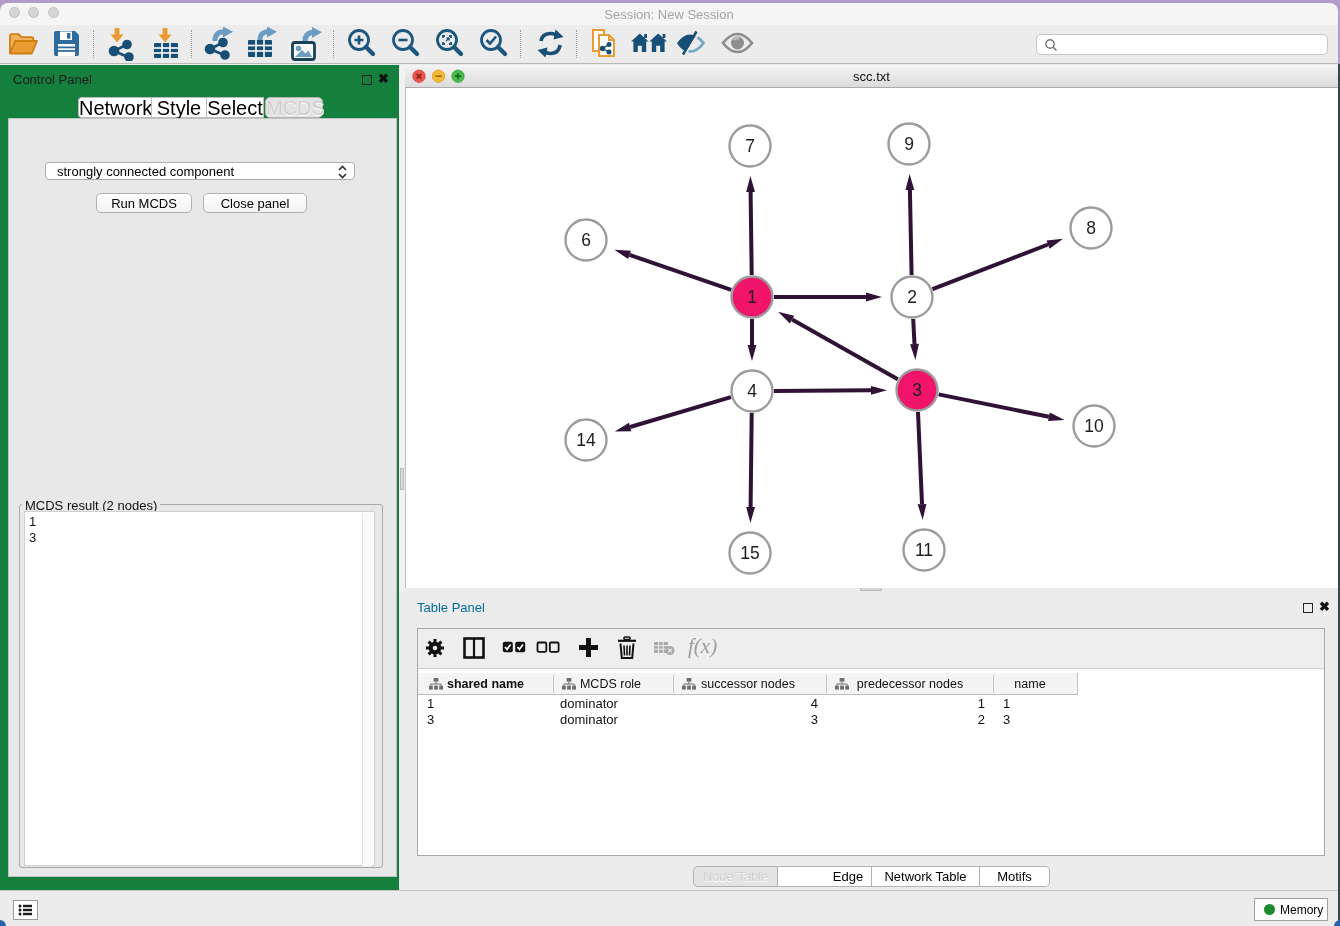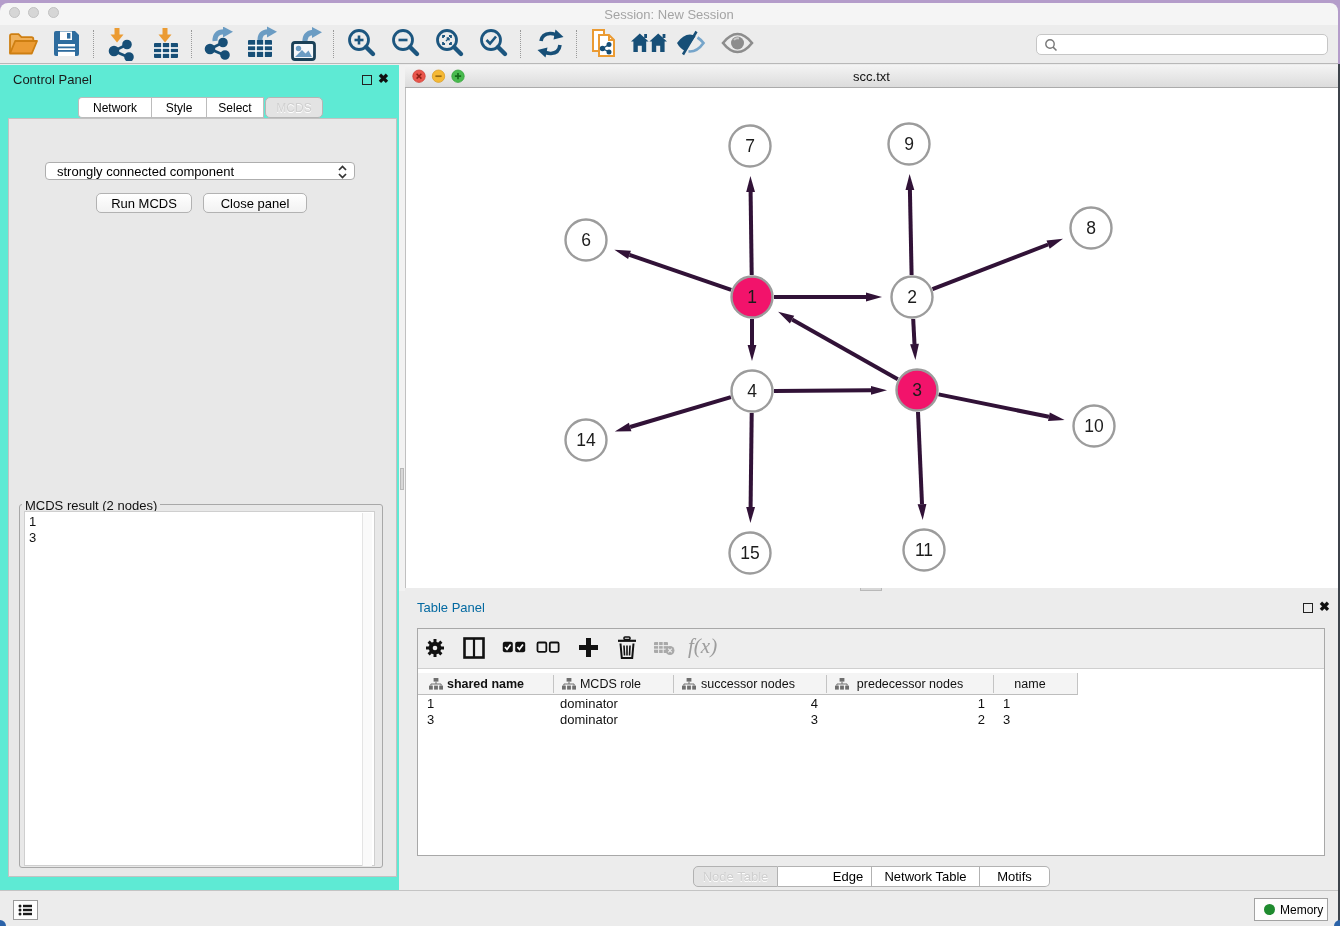--- a/index.html
+++ b/index.html
@@ -8,25 +8,25 @@
 .abs { position:absolute; }
 #topstrip { left:0; top:0; width:1340px; height:3px; background:#b49cca; }
 #rightstrip { right:0; top:64px; width:2px; height:862px; background:#3d434b; }
 #titlebar { left:0; top:3px; width:1338px; height:22px; background:#f5f5f5; border-radius:8px 8px 0 0; }
 #titlebar .dot { position:absolute; top:4px; width:11px; height:11px; border-radius:50%; background:#d6d6d6; border:1px solid #c2c2c2; }
 #title { width:100%; text-align:center; top:4px; font-size:13px; color:#a4a4a4; }
 #toolbar { left:0; top:25px; width:1338px; height:39px; background:#ececec; border-bottom:1px solid #b8b8b8; }
 .tsep { position:absolute; top:5px; height:28px; border-left:1px dotted #9a9a9a; }
 #searchbox { left:1036px; top:9px; width:292px; height:21px; background:#fff; border:1px solid #c6c6c6; border-radius:5px; }
 
-#cpanel { left:0; top:65px; width:399px; height:825px; background:#5eead4; }
+#cpanel { left:0; top:65px; width:399px; height:825px; background:#15803d; }
 #cp-title { left:13px; top:7px; font-size:13px; color:#1a1a1a; }
 .winbtn-sq { position:absolute; width:10px; height:10px; border:1.6px solid #222; }
 .winbtn-x { position:absolute; font-size:13px; font-weight:bold; color:#111; }
-.tabrow { position:absolute; font-size:12px; }
+.tabrow { position:absolute; font-size:20px; }
 .tab { position:absolute; top:0; height:21px; background:#fff; border:1px solid #bcbcbc; border-right:none; color:#000; text-align:center; line-height:20px; }
 .tabsel { background:#e3e3e3; color:#cfcfcf; text-shadow:0 1px 0 #fff; border:1px solid #b5b5b5; border-radius:5px; }
 #cp-pane { left:8px; top:53px; width:389px; height:759px; background:#e8e8e8; border:1px solid #c2c2c2; }
 .btn { position:absolute; background:linear-gradient(#ffffff,#f2f2f2); border:1px solid #b2b2b2; border-radius:5px; font-size:13px; text-align:center; color:#000; }
 #divider { left:399px; top:65px; width:6px; height:526px; background:#f2f2f2; }
 
 #netwin { left:405px; top:65px; width:933px; height:526px; }
 #nettitle { left:0; top:0; width:933px; height:23px; background:linear-gradient(#f4f4f4,#dcdcdc); border-bottom:1px solid #ababab; }
 #netcanvas { left:0; top:23px; width:933px; height:500px; background:#fff; border-left:1px solid #c0c0c0; }
 

